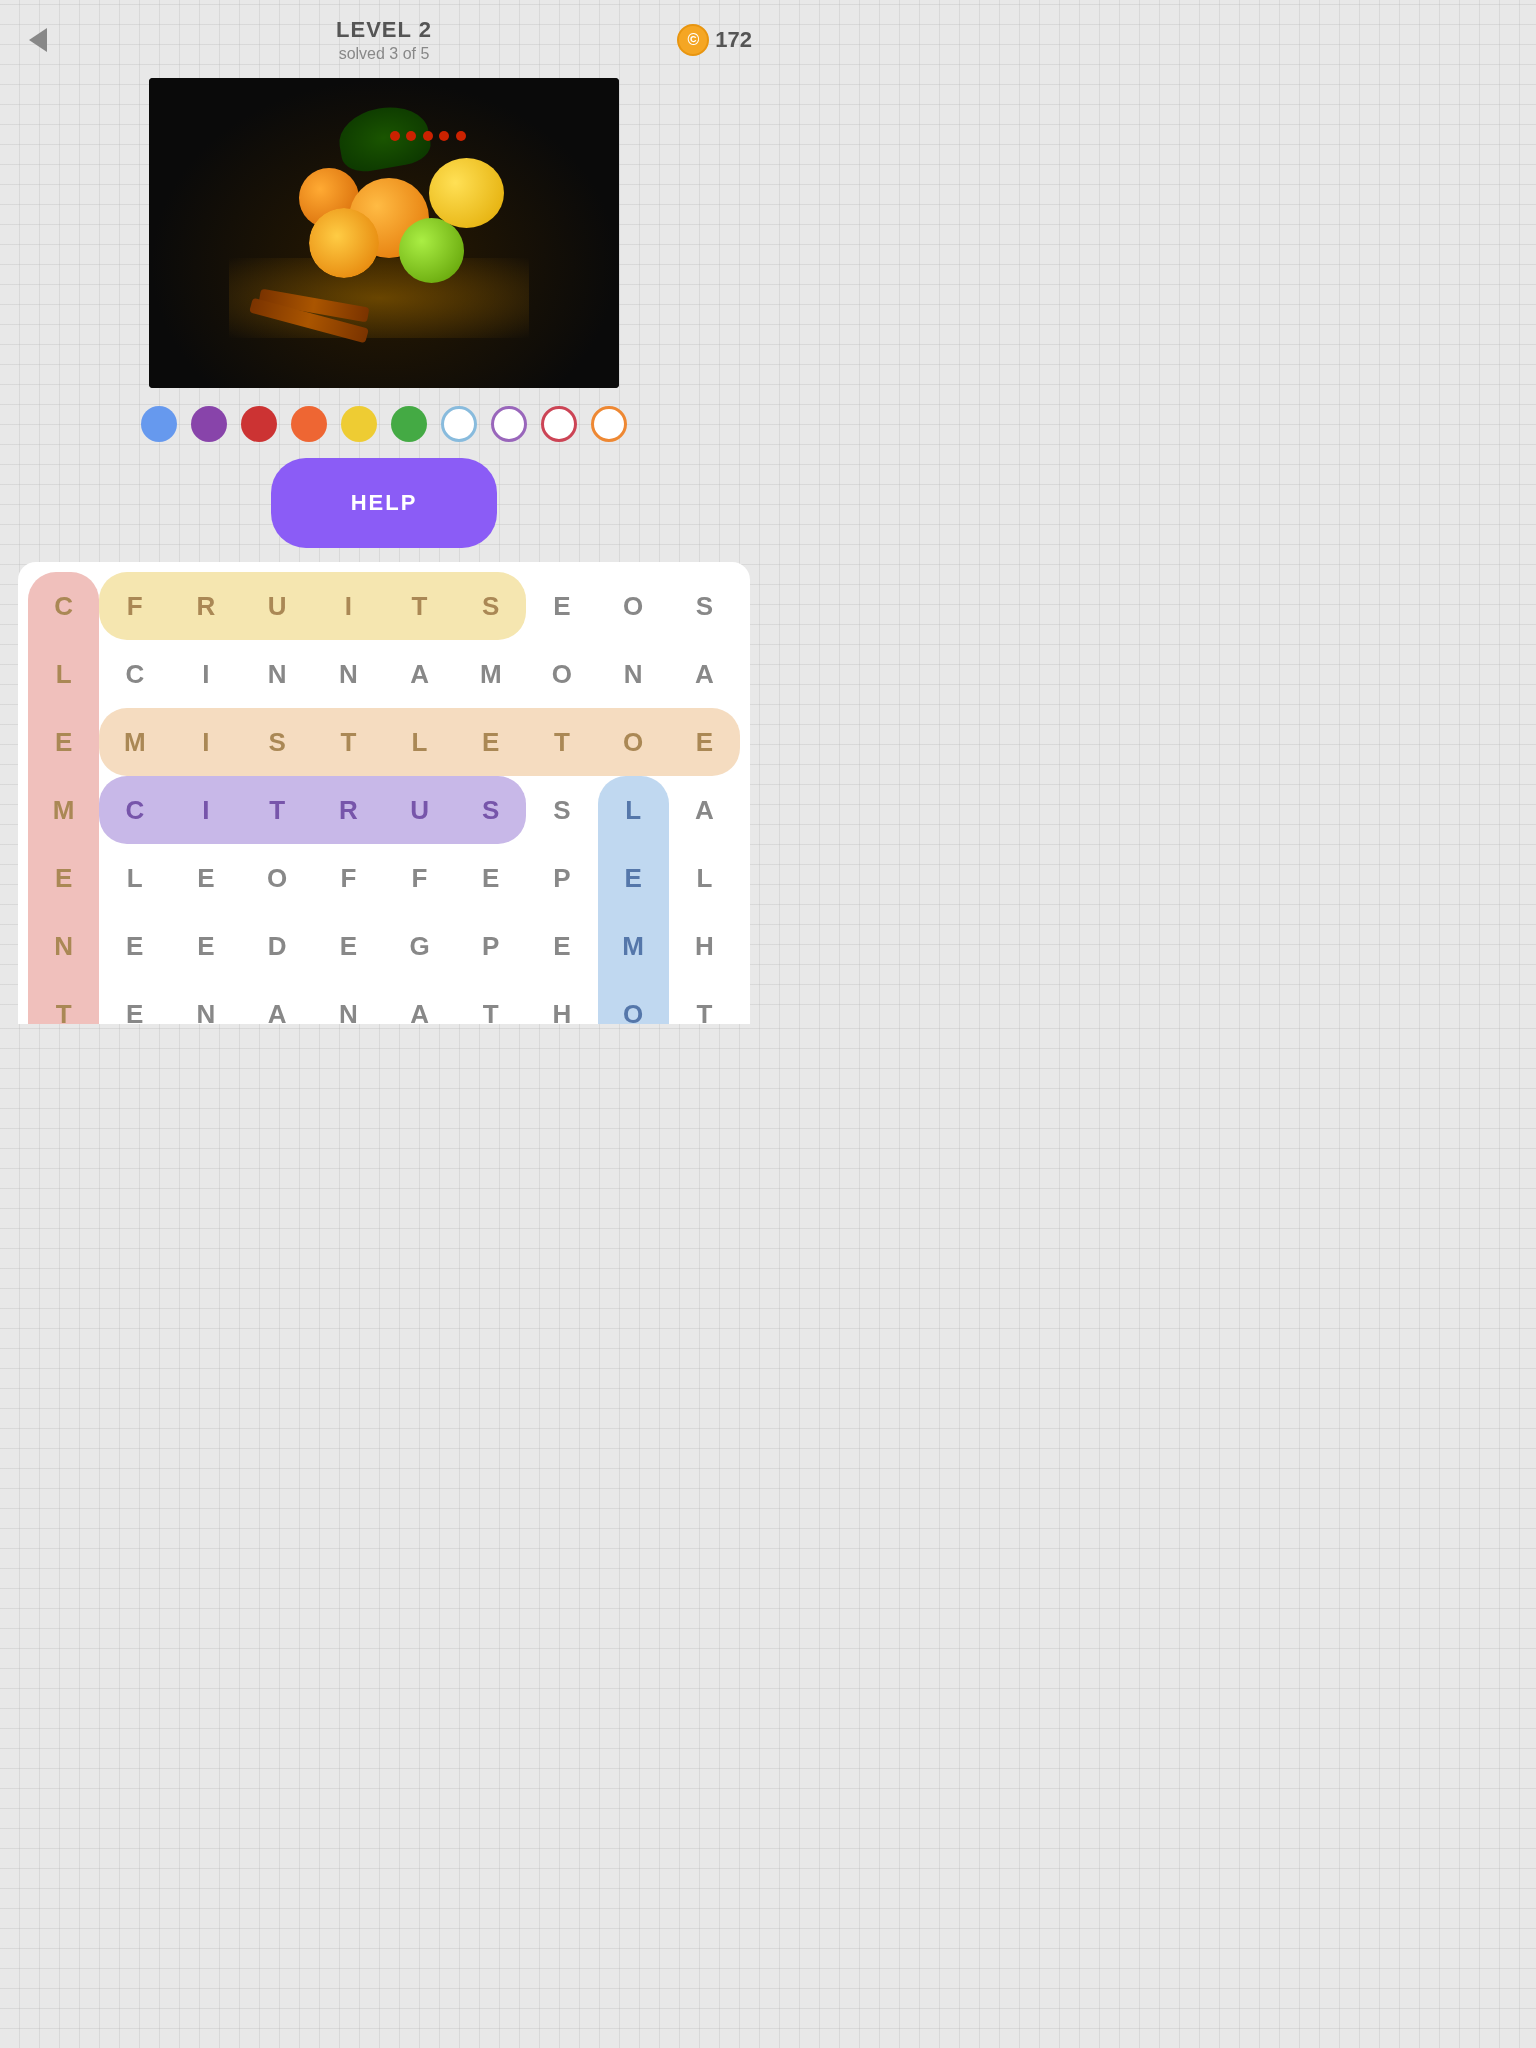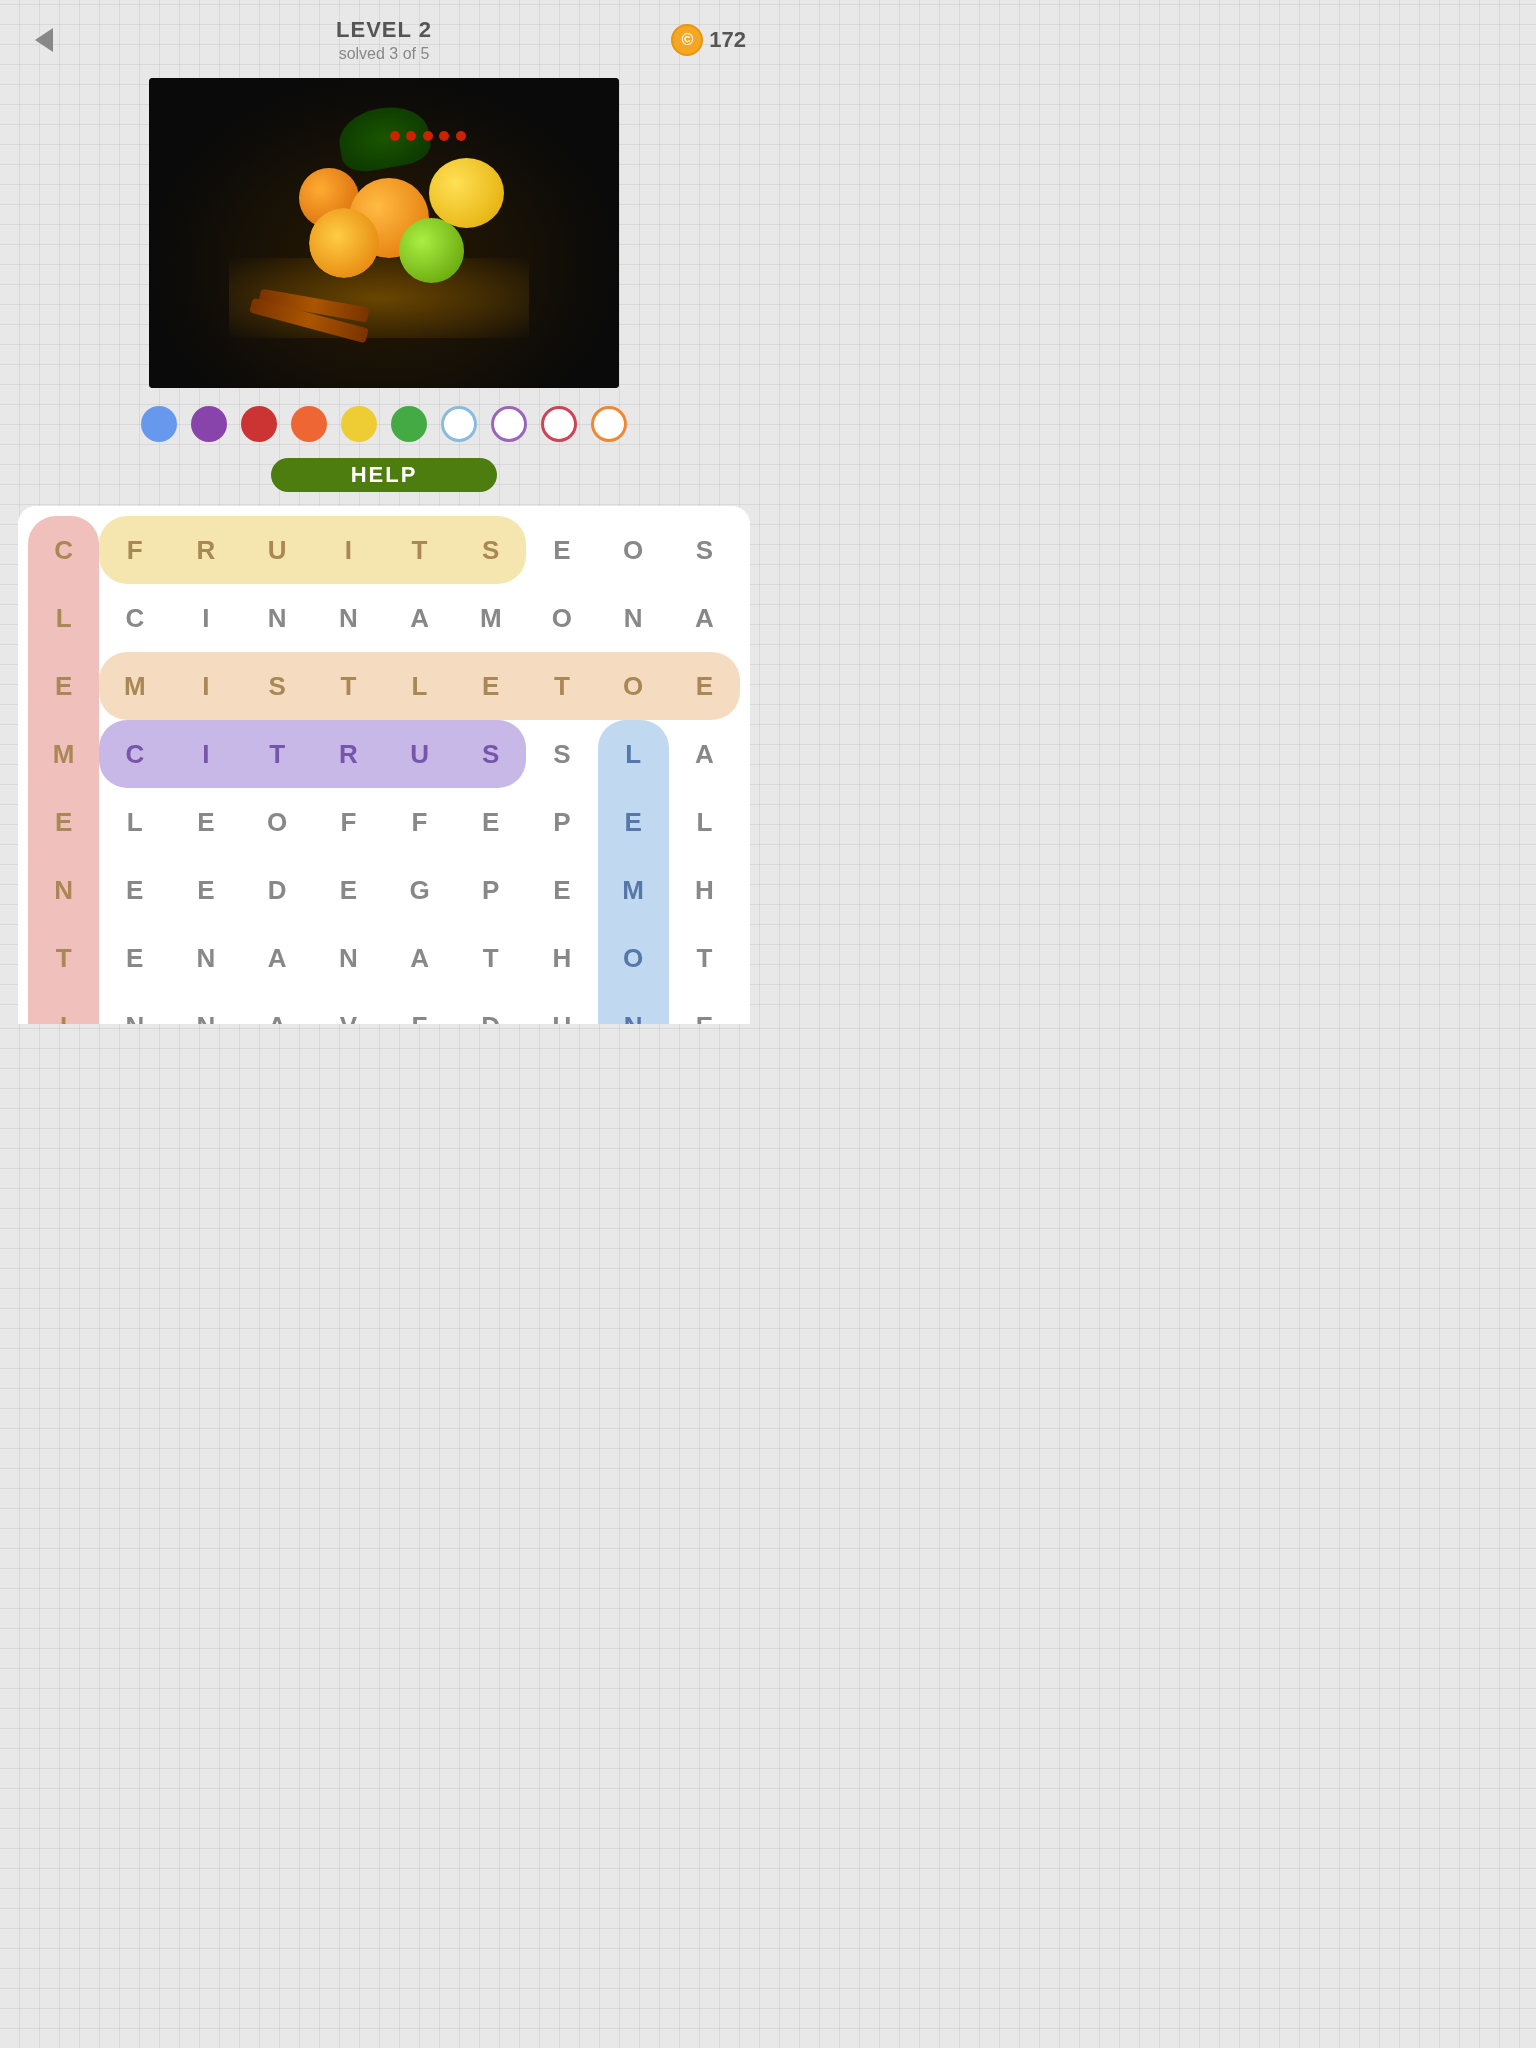--- a/index.html
+++ b/index.html
@@ -15,21 +15,21 @@
       font-family: -apple-system, BlinkMacSystemFont, 'Helvetica Neue', Arial, sans-serif;
       overflow: hidden;
       position: relative;
     }
 
     
     .header {
       display: flex;
       align-items: center;
       justify-content: space-between;
-      padding: 18px 22px 12px;
+      padding: 18px 16px 12px;
       position: relative;
     }
     .back-btn {
       width: 44px;
       height: 44px;
       display: flex;
       align-items: center;
       justify-content: center;
       cursor: pointer;
     }
@@ -198,25 +198,25 @@
       cursor: pointer;
     }
 
     
     .help-section {
       display: flex;
       justify-content: center;
       padding: 4px 0 14px;
     }
     .help-btn {
-      background: #4d7c0f;
+      background: #8b5cf6;
       color: white;
       border: none;
       border-radius: 35px;
-      padding: 4px 80px;
+      padding: 32px 80px;
       font-size: 22px;
       font-weight: 600;
       letter-spacing: 2px;
       cursor: pointer;
     }
 
     
     .grid-container {
       background: white;
       margin: 0 18px;

